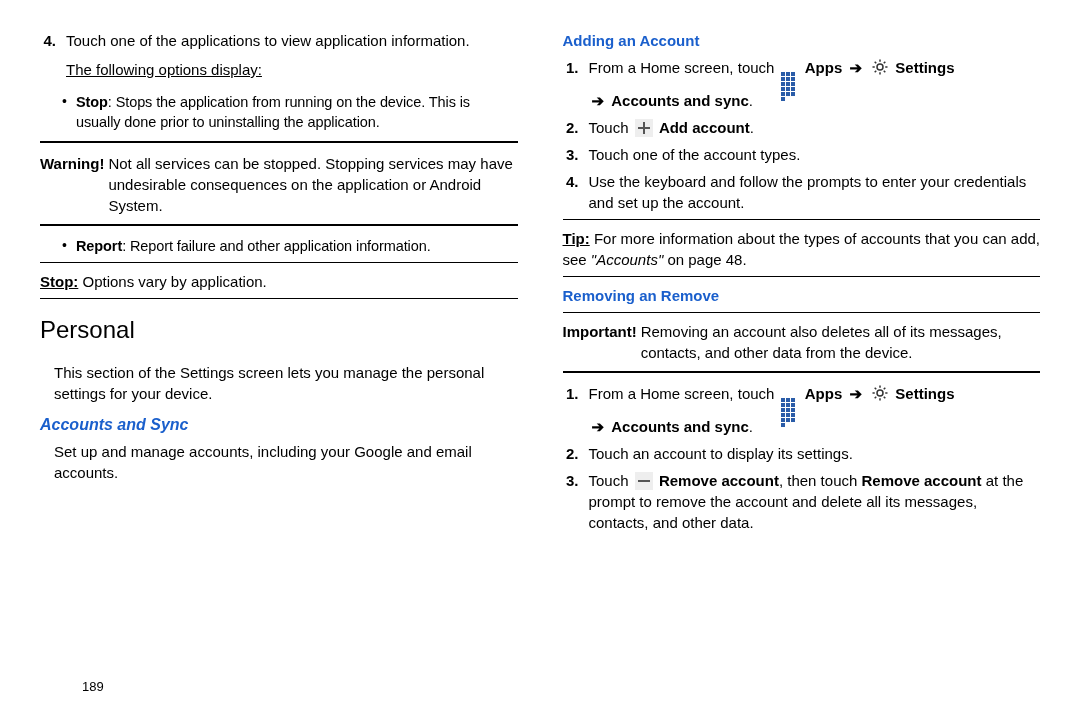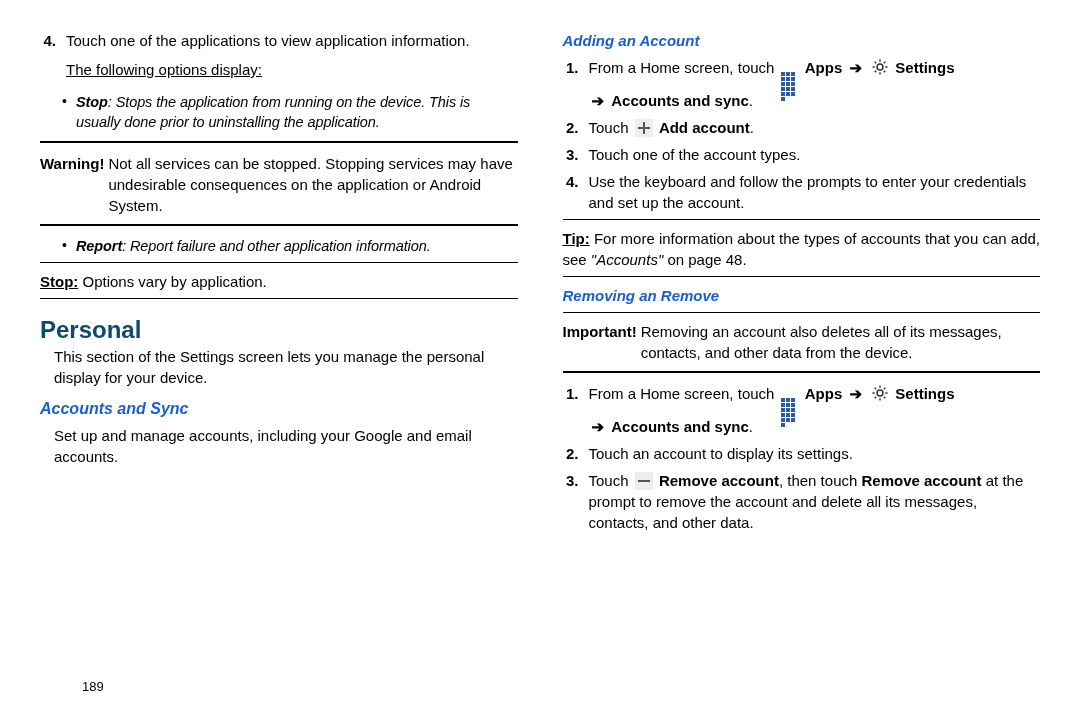--- a/index.html
+++ b/index.html
@@ -32,55 +32,54 @@
   .step .body { flex: 1; }
   .bullet-row {
     display: flex;
     margin-left: 22px;
     margin-top: 6px;
     margin-bottom: 6px;
     font-size: 14px;
     font-stretch: condensed;
   }
   .bullet-row .dot { min-width: 14px; }
-  .bullet-row .bbody { flex: 1; font-style: italic; }
+  .bullet-row .bbody { flex: 1; }
   .bullet-row .bbody b { font-weight: bold; }
   .rule {
     border: none;
     border-top: 2px solid #000;
     margin: 8px 0 10px 0;
   }
   .rule-thin {
     border: none;
     border-top: 1.2px solid #000;
     margin: 6px 0 8px 0;
   }
   .hanging {
     margin-bottom: 6px;
   }
   .hanging .lead { font-weight: bold; text-decoration: underline; }
   .hanging .rest { }
   .h1 {
-    color: #0c4a6e;
-    font-weight: bold;
+    color: #000000;
+    font-weight: normal;
     font-size: 24px;
     margin-top: 14px;
-    margin-bottom: 0;
+    margin-bottom: 16px;
   }
   .h2 {
     color: #1a5fcc;
     font-style: italic;
     font-weight: bold;
     font-size: 16px;
     margin-top: 10px;
     margin-bottom: 4px;
   }
   .h3 {
     color: #1a5fcc;
-    font-style: italic;
     font-weight: bold;
     font-size: 15px;
     margin-top: 0;
     margin-bottom: 6px;
   }
   .para {
     margin-left: 14px;
     margin-bottom: 6px;
   }
   .pagenum {
@@ -193,21 +192,21 @@
     <hr class="rule-thin">
 
     <div class="hanging">
       <span class="lead">Stop:</span>
       <span class="rest">Options vary by application.</span>
     </div>
 
     <hr class="rule-thin">
 
     <div class="h1">Personal</div>
-    <div class="para">This section of the Settings screen lets you manage the personal display for your device.</div>
+    <div class="para">This section of the Settings screen lets you manage the personal settings for your device.</div>
 
     <div class="h2">Accounts and Sync</div>
     <div class="para">Set up and manage accounts, including your Google and email accounts.</div>
 
   </div>
 
   <div class="col">
 
     <div class="h3">Adding an Account</div>
 

